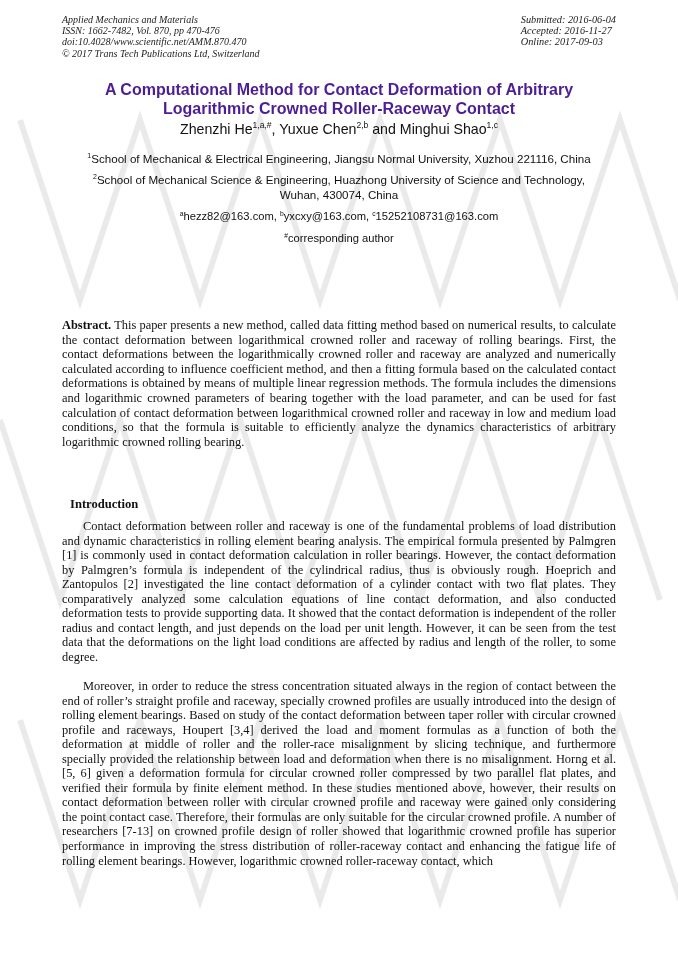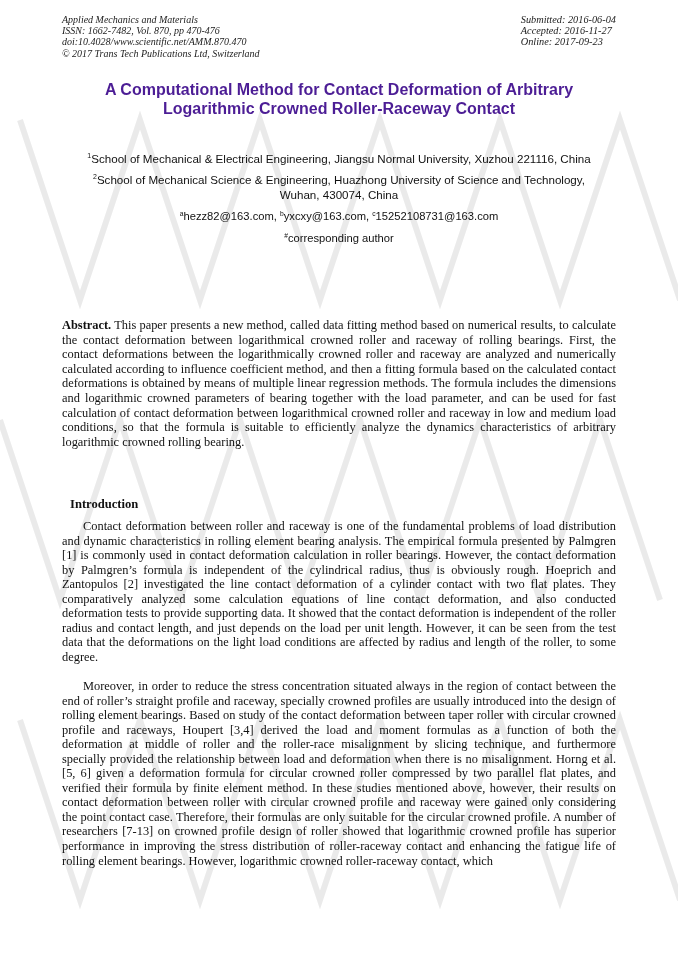--- a/index.html
+++ b/index.html
@@ -42,28 +42,31 @@
   <div class="hdr-left">
     <div>Applied Mechanics and Materials</div>
     <div>ISSN: 1662-7482, Vol. 870, pp 470-476</div>
     <div>doi:10.4028/www.scientific.net/AMM.870.470</div>
     <div>© 2017 Trans Tech Publications Ltd, Switzerland</div>
   </div>
 
   <div class="hdr-right">
     <div>Submitted: 2016-06-04</div>
     <div>Accepted: 2016-11-27</div>
-    <div>Online: 2017-09-23</div>
+    <div>Online: 2017-09-03</div>
   </div>
 
   <div class="title">
     <div>A Computational Method for Contact Deformation of Arbitrary</div>
     <div>Logarithmic Crowned Roller-Raceway Contact</div>
   </div>
 
+  <div class="authors">
+    <span>Zhenzhi He</span><sup>1,a,#</sup><span>, </span><span>Yuxue Chen</span><sup>2,b</sup><span> and </span><span>Minghui Shao</span><sup>1,c</sup>
+  </div>
 
   <div class="aff aff1">
     <sup>1</sup><span>School of Mechanical &amp; Electrical Engineering, Jiangsu Normal University, Xuzhou 221116, China</span>
   </div>
 
   <div class="aff aff2">
     <div><sup>2</sup><span>School of Mechanical Science &amp; Engineering, Huazhong University of Science and Technology,</span></div>
     <div>Wuhan, 430074, China</div>
   </div>
 

